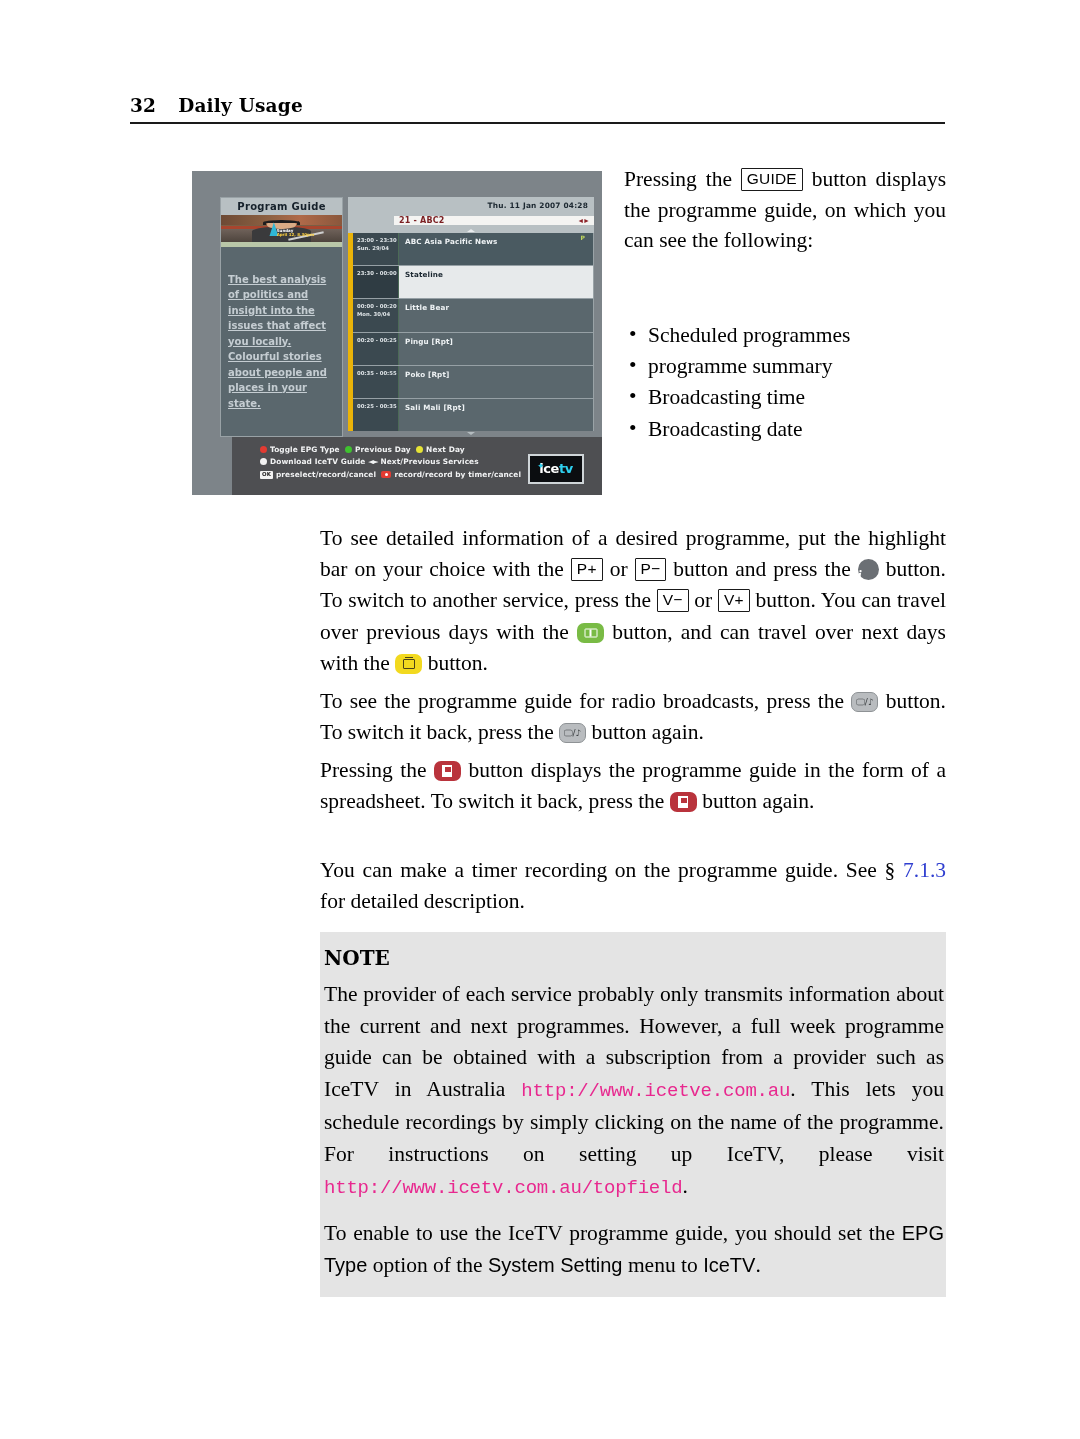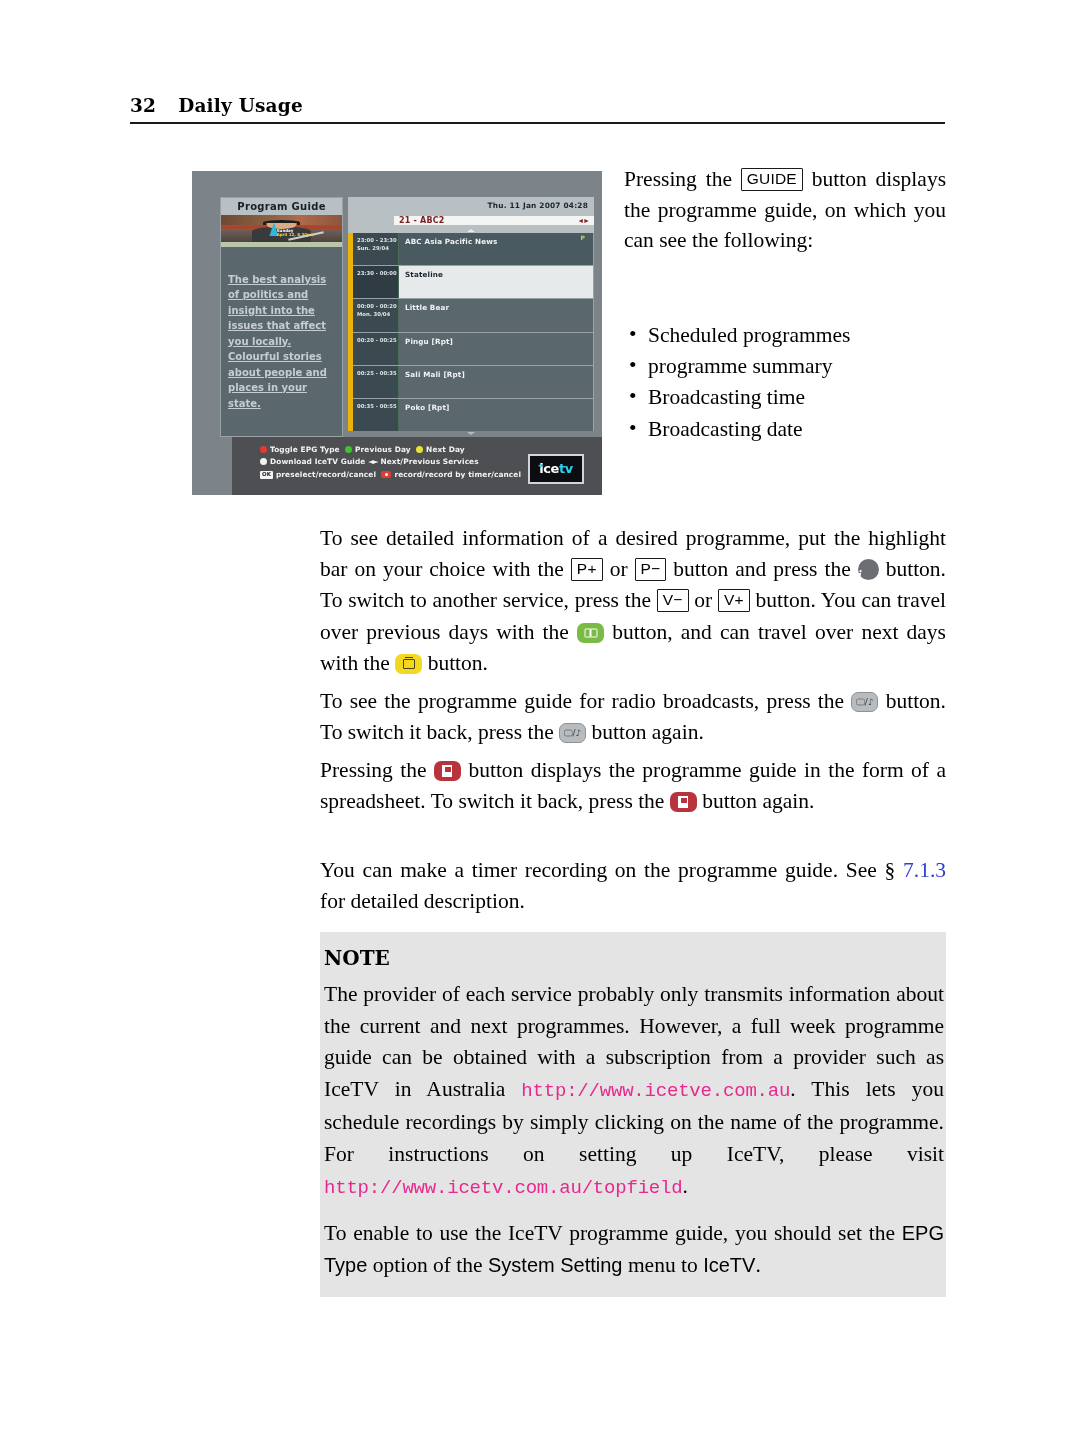--- a/index.html
+++ b/index.html
@@ -590,35 +590,35 @@
             <div>00:20 - 00:25</div>
             <div></div>
           </div>
           <div class="r-title">
             <span>Pingu [Rpt]</span>
           </div>
         </div>
 
         <div class="epg-row">
           <div class="r-time">
+            <div>00:35 - 00:55</div>
+            <div></div>
+          </div>
+          <div class="r-title">
+            <span>Poko [Rpt]</span>
+          </div>
+        </div>
+
+        <div class="epg-row">
+          <div class="r-time">
             <div>00:25 - 00:35</div>
             <div></div>
           </div>
           <div class="r-title">
             <span>Sali Mali [Rpt]</span>
-          </div>
-        </div>
-
-        <div class="epg-row">
-          <div class="r-time">
-            <div>00:35 - 00:55</div>
-            <div></div>
-          </div>
-          <div class="r-title">
-            <span>Poko [Rpt]</span>
           </div>
         </div>
 
       </div>
       <div class="epg-arrow-dn"></div>
     </div>
   </div>
 
   <div class="epg-footer">
     <div>

